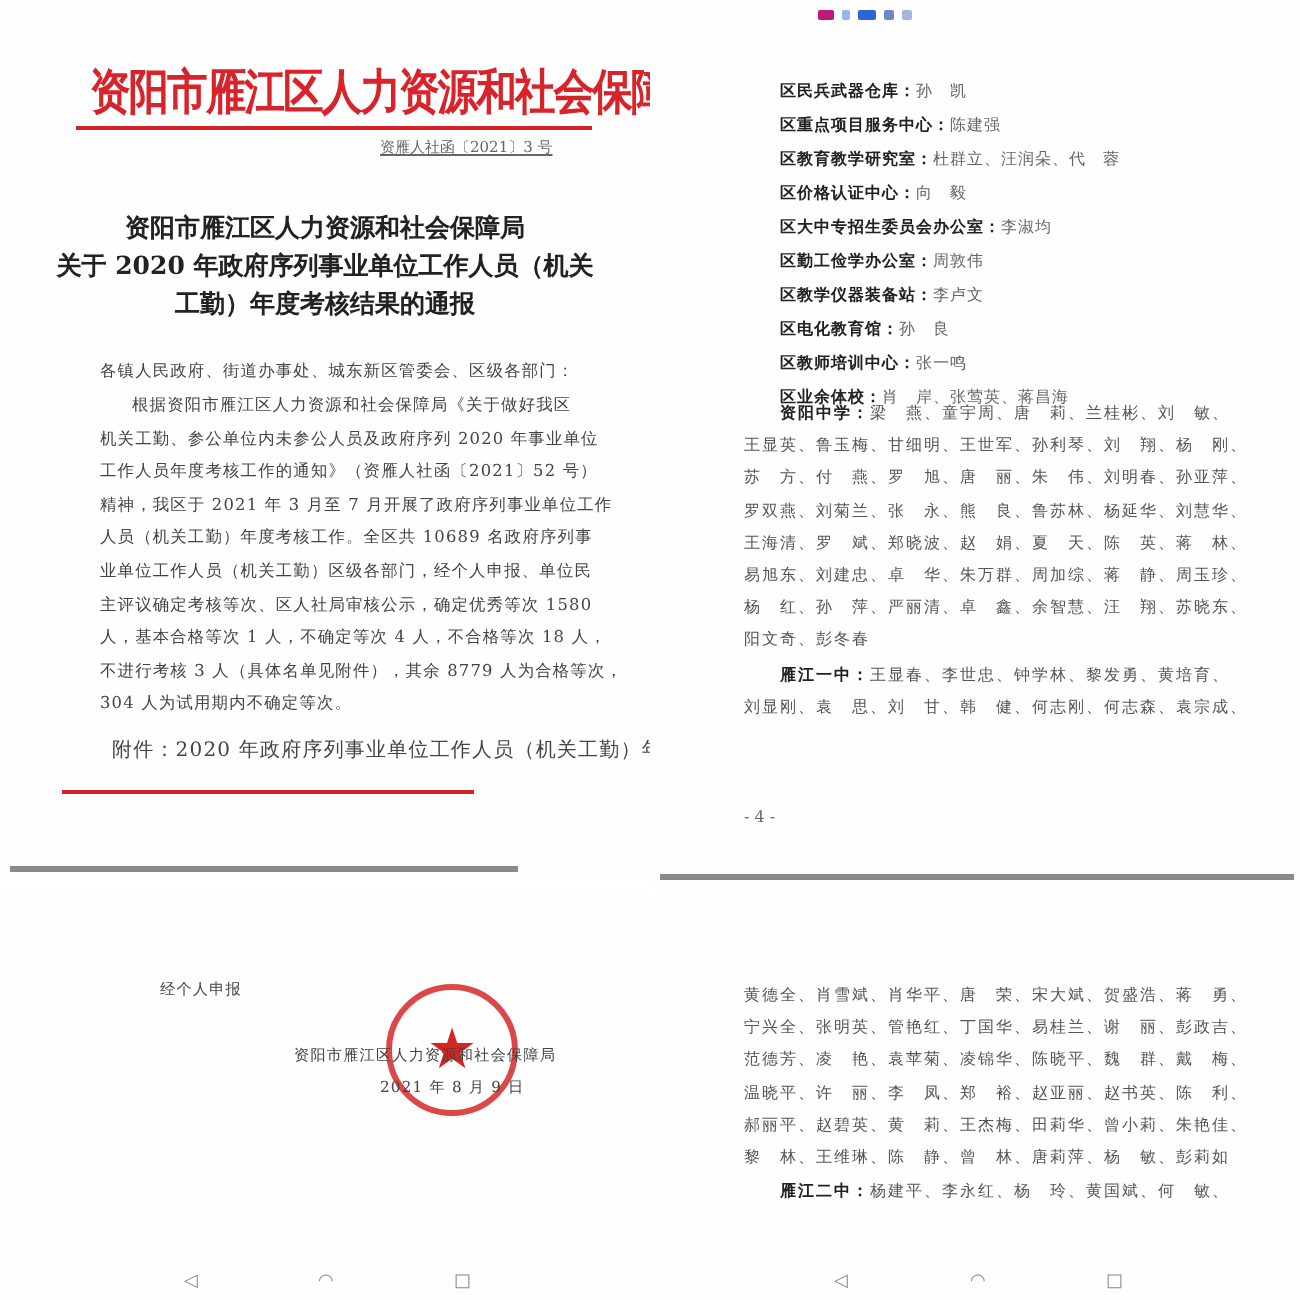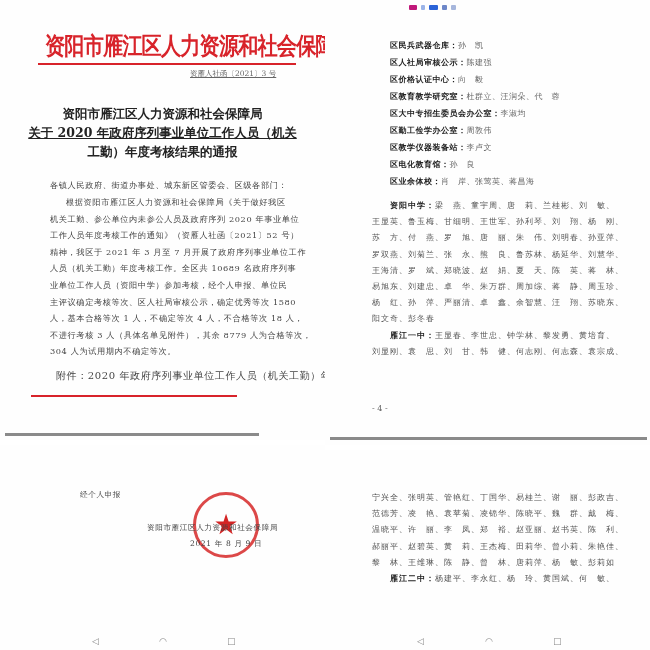--- a/index.html
+++ b/index.html
@@ -14,77 +14,78 @@
   .abs { position:absolute; }
   .org-header { left:45px; top:30px; font-size:24px; color:#d8232a; font-weight:bold; letter-spacing:-1px;
                 font-family:"DejaVu Serif",serif; white-space:nowrap; transform:scaleX(0.84); transform-origin:left; }
   .red-rule { height:2px; background:#d8232a; }
   .docno { font-size:7.5px; color:#666; white-space:nowrap; }
   .title { font-size:12.5px; font-weight:bold; color:#222; text-align:center; line-height:19px; width:325px; left:0; }
   .body-text { font-size:8.2px; line-height:16.6px; color:#444; letter-spacing:0.6px; }
   .line-nowrap { white-space:nowrap; }
   .dept-row { font-size:8px; line-height:16px; white-space:nowrap; color:#666; letter-spacing:0.5px; }
   .dept-row b { color:#222; font-weight:bold; }
-  .names { font-size:8px; line-height:16.2px; color:#555; letter-spacing:1px;font-family:Liberation Mono, monospace; }
+  .names { font-size:8px; line-height:16.2px; color:#555; letter-spacing:1px; }
   .names b { color:#222; }
   .pageno { font-size:8px; color:#666; }
   .navbar { position:absolute; bottom:0; width:325px; height:18px; }
   .nav-ic { position:absolute; top:4px; width:12px; height:8px; }
   .stamp { width:66px; height:66px; border-radius:50%; border:3px solid rgba(214,40,40,0.85);
            box-sizing:border-box; }
   .stamp-star { position:absolute; left:50%; top:50%; transform:translate(-50%,-50%); color:#d42424; font-size:28px; line-height:28px; }
   .tb-icons { left:408px; top:5px; height:6px; }
   .tb-icons span { display:inline-block; height:5px; margin-right:4px; vertical-align:top; border-radius:1px; }
 </style>
 </head>
 <body>
 
 <div class="panel" id="p1">
   <div class="abs org-header">资阳市雁江区人力资源和社会保障局</div>
   <div class="abs red-rule" style="left:38px; top:63px; width:258px;"></div>
   <div class="abs docno" style="left:190px; top:69px;text-decoration:underline;">资雁人社函〔2021〕3 号</div>
 
   <div class="abs title" style="top:104px;">资阳市雁江区人力资源和社会保障局</div>
-  <div class="abs title" style="top:123px;text-decoration:underline;">关于 2020 年政府序列事业单位工作人员（机关</div>
+  <div class="abs title" style="top:123px;">关于 2020 年政府序列事业单位工作人员（机关</div>
   <div class="abs title" style="top:142px;">工勤）年度考核结果的通报</div>
 
   <div class="abs body-text line-nowrap" style="left:50px; top:177px;">各镇人民政府、街道办事处、城东新区管委会、区级各部门：</div>
   <div class="abs body-text" style="left:50px; top:194px; width:235px;">
     <div class="line-nowrap" style="padding-left:16px;text-align:center;">根据资阳市雁江区人力资源和社会保障局《关于做好我区</div>
     <div class="line-nowrap">机关工勤、参公单位内未参公人员及政府序列 2020 年事业单位</div>
     <div class="line-nowrap">工作人员年度考核工作的通知》（资雁人社函〔2021〕52 号）</div>
     <div class="line-nowrap">精神，我区于 2021 年 3 月至 7 月开展了政府序列事业单位工作</div>
     <div class="line-nowrap">人员（机关工勤）年度考核工作。全区共 10689 名政府序列事</div>
-    <div class="line-nowrap">业单位工作人员（资阳中学）参加考核，经个人申报、单位民</div>
+    <div class="line-nowrap">业单位工作人员（机关工勤）区级各部门，经个人申报、单位民</div>
     <div class="line-nowrap">主评议确定考核等次、区人社局审核公示，确定优秀等次 1580</div>
     <div class="line-nowrap">人，基本合格等次 1 人，不确定等次 4 人，不合格等次 18 人，</div>
     <div class="line-nowrap">不进行考核 3 人（具体名单见附件），其余 8779 人为合格等次，</div>
     <div class="line-nowrap">304 人为试用期内不确定等次。</div>
   </div>
 
   <div class="abs body-text line-nowrap" style="left:56px; top:368px; font-size:10px;">附件：2020 年政府序列事业单位工作人员（机关工勤）年度</div>
   <div class="abs red-rule" style="left:31px; top:395px; width:206px; height:2px;"></div>
 </div>
 
 <div class="divider" style="left:5px; top:433px; width:254px;"></div>
 
 <div class="panel" id="p2">
   <div class="abs tb-icons" style="left:84px; top:5px;">
     <span style="width:8px; background:#c0187a;"></span><span style="width:4px; background:#9bb4e8;"></span><span style="width:9px; background:#2b63d8;"></span><span style="width:5px; background:#6d87c8;"></span><span style="width:5px; background:#a6b6dc;"></span>
   </div>
 
   <div class="abs" style="left:65px; top:37px;">
     <div class="dept-row"><b>区民兵武器仓库：</b><span>孙　凯</span></div>
-    <div class="dept-row"><b>区人社局审核公示：</b><span>陈建强</span></div>
+    <div class="dept-row"><b>区重点项目服务中心：</b><span>陈建强</span></div>
+    <div class="dept-row"><b>区教育教学研究室：</b><span>杜群立、汪润朵、代　蓉</span></div>
     <div class="dept-row"><b>区价格认证中心：</b><span>向　毅</span></div>
-    <div class="dept-row"><b>区教育教学研究室：</b><span>杜群立、汪润朵、代　蓉</span></div>
     <div class="dept-row"><b>区大中专招生委员会办公室：</b><span>李淑均</span></div>
     <div class="dept-row"><b>区勤工俭学办公室：</b><span>周敦伟</span></div>
     <div class="dept-row"><b>区教学仪器装备站：</b><span>李卢文</span></div>
     <div class="dept-row"><b>区电化教育馆：</b><span>孙　良</span></div>
+    <div class="dept-row"><b>区教师培训中心：</b><span>张一鸣</span></div>
     <div class="dept-row"><b>区业余体校：</b><span>肖　岸、张莺英、蒋昌海</span></div>
   </div>
 
   <div class="abs names" style="left:47px; top:198px; white-space:nowrap;">
     <div style="padding-left:18px;"><b>资阳中学：</b><span>梁　燕、童宇周、唐　莉、兰桂彬、刘　敏、</span></div>
     <div>王显英、鲁玉梅、甘细明、王世军、孙利琴、刘　翔、杨　刚、</div>
     <div>苏　方、付　燕、罗　旭、唐　丽、朱　伟、刘明春、孙亚萍、</div>
     <div>罗双燕、刘菊兰、张　永、熊　良、鲁苏林、杨延华、刘慧华、</div>
     <div>王海清、罗　斌、郑晓波、赵　娟、夏　天、陈　英、蒋　林、</div>
     <div>易旭东、刘建忠、卓　华、朱万群、周加综、蒋　静、周玉珍、</div>
@@ -108,20 +109,21 @@
   <div class="abs body-text line-nowrap" style="left:190px; top:91px; font-size:7.6px;">2021 年 8 月 9 日</div>
   <div class="navbar">
     <span class="nav-ic" style="left:92px; font-size:9px; color:#888;">◁</span>
     <span class="nav-ic" style="left:159px; font-size:9px; color:#888;">◠</span>
     <span class="nav-ic" style="left:227px; font-size:9px; color:#888;">□</span>
   </div>
 </div>
 
 <div class="panel" id="p4">
   <div class="abs names" style="left:47px; top:40px; white-space:nowrap;">
+    <div>黄德全、肖雪斌、肖华平、唐　荣、宋大斌、贺盛浩、蒋　勇、</div>
     <div>宁兴全、张明英、管艳红、丁国华、易桂兰、谢　丽、彭政吉、</div>
     <div>范德芳、凌　艳、袁苹菊、凌锦华、陈晓平、魏　群、戴　梅、</div>
     <div>温晓平、许　丽、李　凤、郑　裕、赵亚丽、赵书英、陈　利、</div>
     <div>郝丽平、赵碧英、黄　莉、王杰梅、田莉华、曾小莉、朱艳佳、</div>
     <div>黎　林、王维琳、陈　静、曾　林、唐莉萍、杨　敏、彭莉如</div>
     <div style="padding-left:18px;"><b>雁江二中：</b><span>杨建平、李永红、杨　玲、黄国斌、何　敏、</span></div>
   </div>
   <div class="navbar">
     <span class="nav-ic" style="left:92px; font-size:9px; color:#888;">◁</span>
     <span class="nav-ic" style="left:160px; font-size:9px; color:#888;">◠</span>

